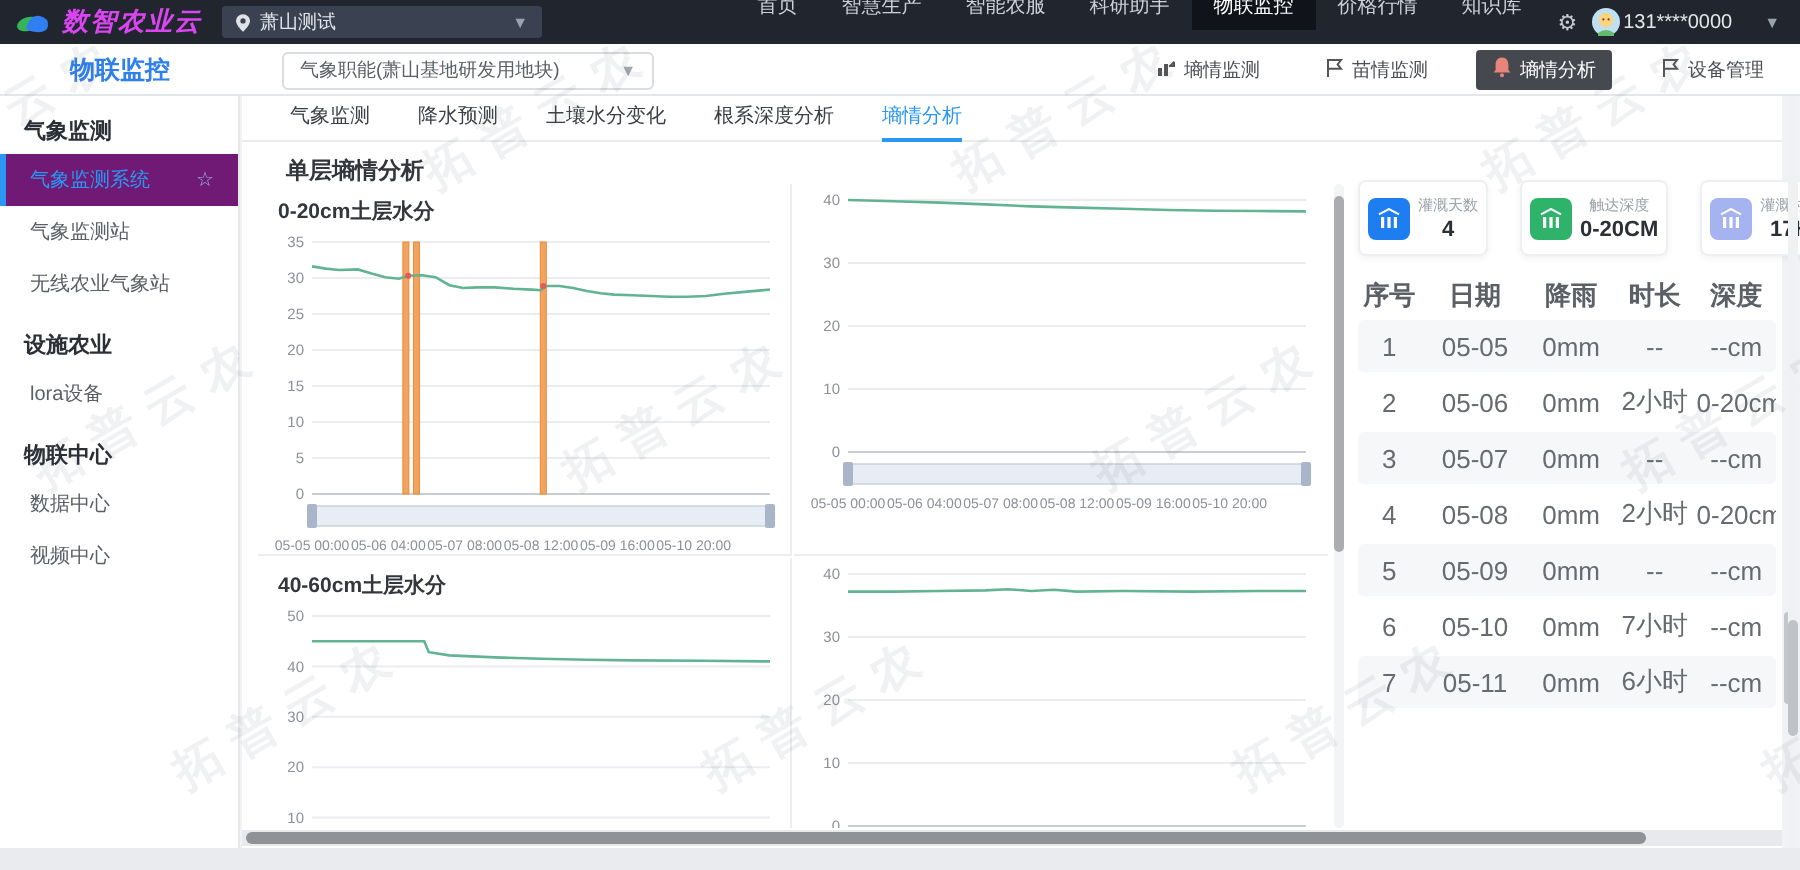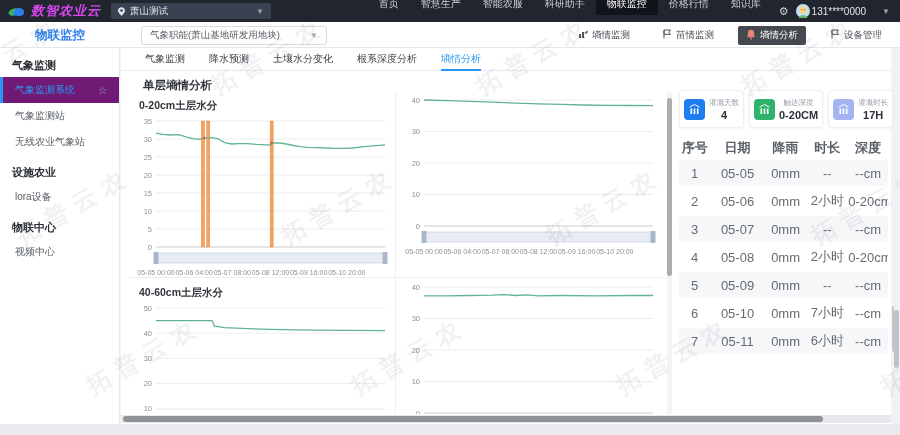--- a/index.html
+++ b/index.html
@@ -62,21 +62,21 @@
   .chart-cell.c3 { left:268px; top:187px; }
   .chart-title { font-size:10.5px; font-weight:bold; color:#33373d; padding:7px 0 0 10px; }
 
   .charts-vscroll { position:absolute; left:546px; top:44px; width:5px; height:322px; background:#f3f4f6; border-radius:3px; }
   .charts-vscroll .thumb { position:absolute; left:0; top:6px; width:5px; height:178px; background:#a9acb1; border-radius:3px; }
   .main-hscroll { position:absolute; left:0; top:367px; width:770px; height:8px; background:#e7e9ec; }
   .main-hscroll .thumb { position:absolute; left:2px; top:1px; height:6px; width:700px; background:#8f9296; border-radius:3px; }
 
   
   .rpanel { position:absolute; left:556px; top:40px; width:213px; height:327px; }
-  .stat-cards { display:flex; gap:5px; padding:2px 2px 0 2px;align-items:center; }
+  .stat-cards { display:flex; gap:16px; padding:2px 2px 0 2px;align-items:center; }
   .stat-card { flex:1; height:38px; background:#fff; border:1px solid #edeff2; border-radius:4px;
                box-shadow:0 1px 3px rgba(40,60,90,.07); display:flex; align-items:center; gap:4px; padding:0 4px; }
   .stat-ic { width:21px; height:21px; border-radius:4px; flex:0 0 21px; display:flex; align-items:center; justify-content:center; }
   .stat-txt { flex:1; text-align:center; }
   .stat-label { font-size:7.5px; color:#99a0aa; white-space:nowrap; }
   .stat-value { font-size:11px; font-weight:bold; color:#2b2f36; margin-top:1px; white-space:nowrap; }
 
   .rtable { margin-top:10px; padding:0 2px; }
   .trow { display:flex; align-items:center; height:26px; margin-bottom:2px; border-radius:3px; }
   .trow.head { height:20px; }
@@ -189,20 +189,23 @@
         <span>气象监测站</span>
       </div>
       <div class="side-item">
         <span>无线农业气象站</span>
       </div>
       <div class="side-sec">设施农业</div>
       <div class="side-item">
         <span>lora设备</span>
       </div>
       <div class="side-sec">物联中心</div>
+      <div class="side-item">
+        <span>数据中心</span>
+      </div>
       <div class="side-item">
         <span>视频中心</span>
       </div>
     </div>
 
   <div class="main">
     <div class="tabs" id="tabs">
         <div class="tab">气象监测</div>
         <div class="tab">降水预测</div>
         <div class="tab">土壤水分变化</div>

